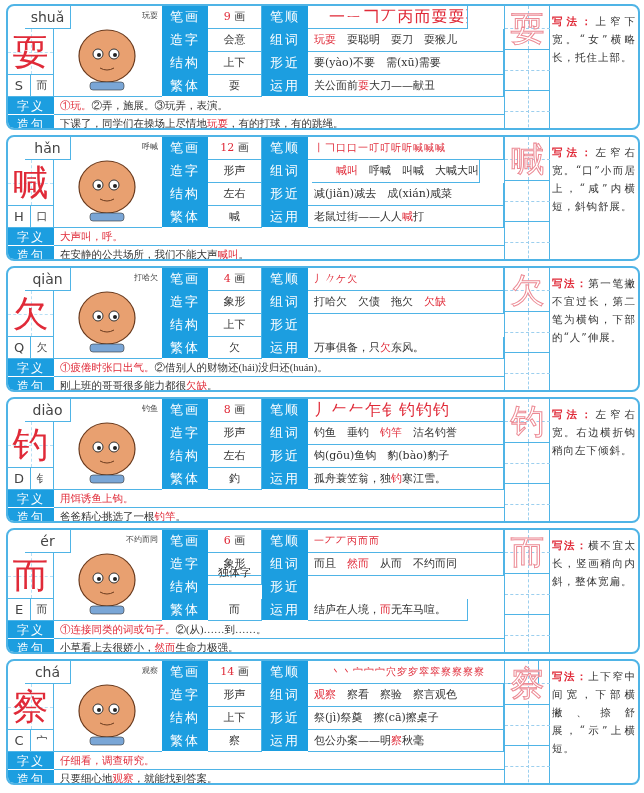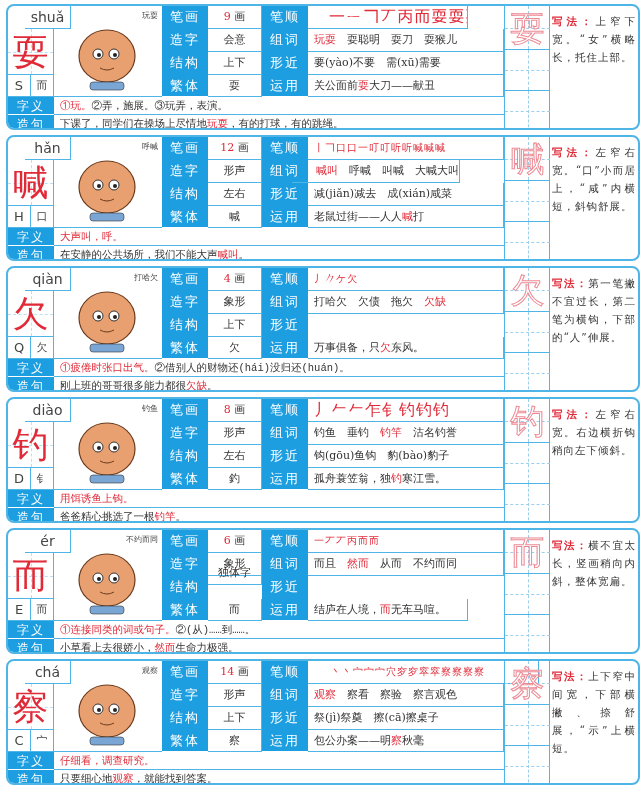--- a/index.html
+++ b/index.html
@@ -28,21 +28,21 @@
 
   .lbl { position:absolute; height:38px; background:#1c9ee0; color:#fff; font-size:13px; text-align:center; line-height:22px;
     border-bottom:1px solid #fff; letter-spacing:2px; }
   .val { position:absolute; height:23px; border-bottom:1px solid #4fb4e6; border-right:1px solid #4fb4e6; font-size:11px; line-height:22px;
     color:#333; font-family:"DejaVu Serif", serif; white-space:nowrap; overflow:hidden; }
   .val.center { text-align:center; }
   .red { color:#e02a38; }
 
   .row-lbl { position:absolute; left:0; width:46px; height:18px; background:#1c9ee0; color:#fff; font-size:12px; text-align:center; line-height:18px; letter-spacing:2px; border-bottom:1px solid #fff; }
   .row-val { position:absolute; left:46px; width:450px; height:18px; border-bottom:1px solid #4fb4e6; font-size:10.5px; line-height:18px;
-    padding-left:6px; font-family:Liberation Mono, monospace; white-space:nowrap; overflow:hidden; }
+    padding-left:6px; font-family:Liberation Serif, serif; white-space:nowrap; overflow:hidden; }
 
   .grid { position:absolute; left:496px; top:0; width:46px; height:126px; border-left:1px solid #4fb4e6; border-right:1px solid #4fb4e6; }
   .grid-cell { position:absolute; left:0; width:45px; border-bottom:1px solid #4fb4e6; }
   .grid-cell::after { content:""; position:absolute; left:50%; top:0; bottom:0; border-left:1px dashed #9ccfee; }
   .grid-mid { position:absolute; left:0; right:0; border-top:1px dashed #9ccfee; }
   .ghost { position:absolute; left:0; top:0; width:45px; height:44px; text-align:center; line-height:44px; font-size:34px;
     font-family:"DejaVu Serif", serif; color:#fff; -webkit-text-stroke:1px #ec8a94; z-index:2; }
 
   .tip { position:absolute; left:544px; top:6px; width:84px; font-size:10.5px; line-height:18px; color:#333; font-family:"DejaVu Serif", serif;
     letter-spacing:1px; text-align:justify; }
@@ -129,21 +129,21 @@
     </div>
 
     <div class="lbl" style="left:154px;top:0;width:46px">笔画</div>
     <div class="val center" style="left:200px;top:0;width:54px"><span class="red">12</span> <span>画</span></div>
     <div class="lbl" style="left:254px;top:0;width:46px">笔顺</div>
     <div class="val red" style="left:300px;top:0;width:196px;padding-left:6px;font-size:10px;letter-spacing:1px">丨𠃍口口一叮叮听听喊喊喊</div>
 
     <div class="lbl" style="left:154px;top:23px;width:46px">造字</div>
     <div class="val center" style="left:200px;top:23px;width:54px">形声</div>
     <div class="lbl" style="left:254px;top:23px;width:46px">组词</div>
-    <div class="val" style="left:284px;top:23px;width:168px;padding-left:24px"><span class="red">喊叫　</span><span>呼喊　</span><span>叫喊　</span><span>大喊大叫</span></div>
+    <div class="val" style="left:304px;top:23px;width:168px;padding-left:24px"><span class="red">喊叫　</span><span>呼喊　</span><span>叫喊　</span><span>大喊大叫</span></div>
 
     <div class="lbl" style="left:154px;top:46px;width:46px">结构</div>
     <div class="val center" style="left:200px;top:46px;width:54px">左右</div>
     <div class="lbl" style="left:254px;top:46px;width:46px">形近</div>
     <div class="val" style="left:300px;top:46px;width:196px;padding-left:6px">减(jiǎn)减去　成(xián)咸菜</div>
 
     <div class="lbl" style="left:154px;top:69px;width:46px;height:22px">繁体</div>
     <div class="val center" style="left:200px;top:69px;width:54px;height:22px">喊</div>
     <div class="lbl" style="left:254px;top:69px;width:46px;height:22px">运用</div>
     <div class="val" style="left:300px;top:69px;width:196px;height:22px;padding-left:6px"><span>老鼠过街——人人</span><span class="red">喊</span><span>打</span></div>

